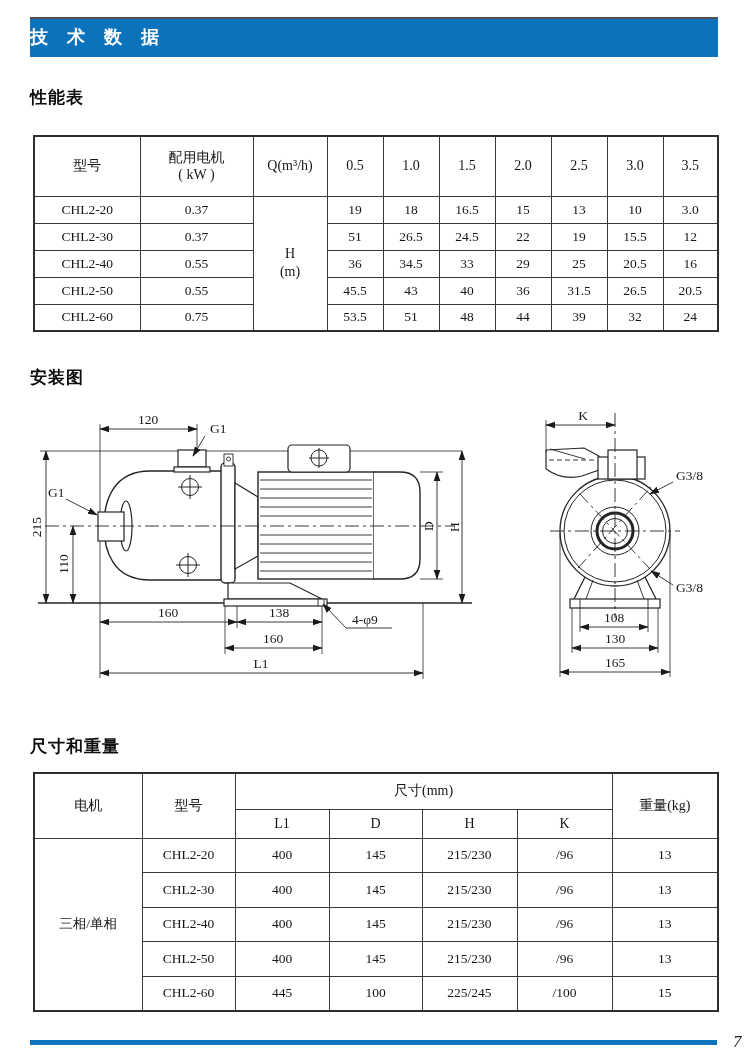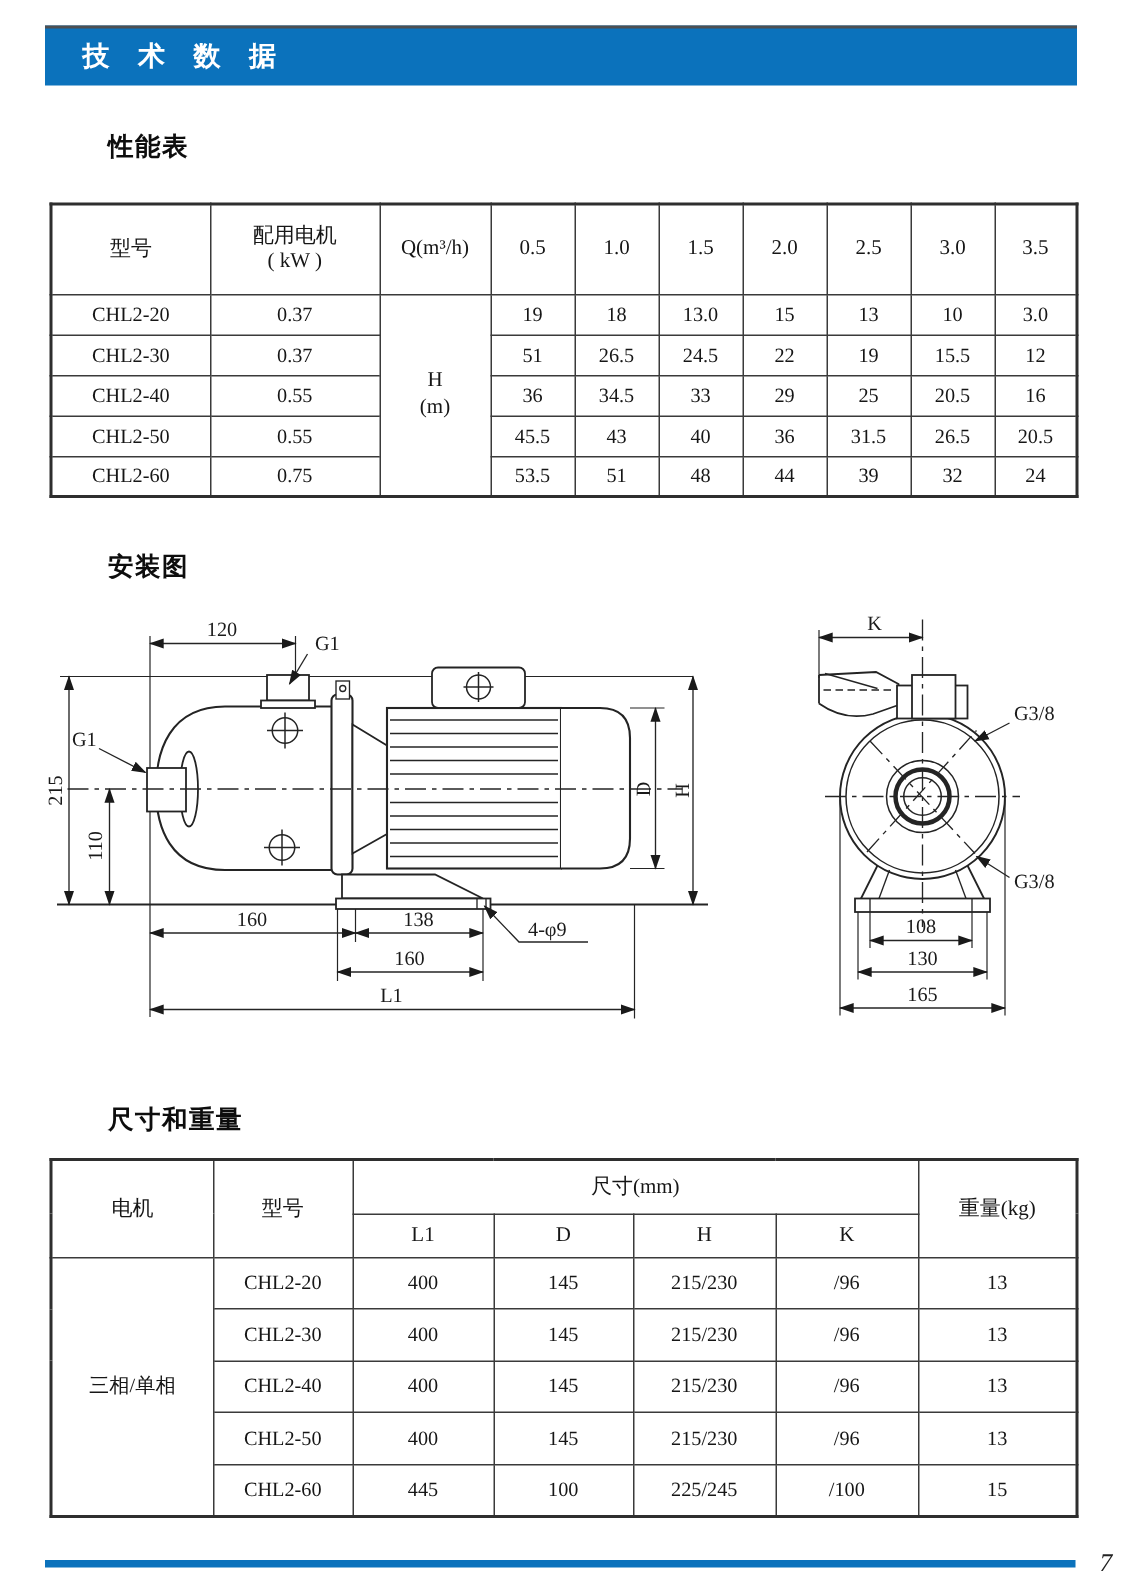--- a/index.html
+++ b/index.html
@@ -6,27 +6,27 @@
   body{
     width:750px;height:1051px;position:relative;overflow:hidden;
     background:#ffffff;color:#111;
     font-family:"Liberation Serif", serif;
   }
   .abs{position:absolute;}
   
   .header-bar{
     left:30px;top:17px;width:688px;height:40px;box-sizing:border-box;
     background:#0b72bc;border-top:2px solid #4d4f52;
-    line-height:37px;padding-left:25px;
+    line-height:37px;
     font-family:"Liberation Sans", sans-serif;
     font-weight:700;font-size:18px;color:#fff;letter-spacing:7px;
   }
   .sec-title{
     font-family:"Liberation Sans", sans-serif;
-    font-weight:700;font-size:17px;color:#0d0d0d;letter-spacing:1px;margin-left:42px;
+    font-weight:700;font-size:17px;color:#0d0d0d;letter-spacing:1px;
   }
   
   table.t{border-collapse:collapse;table-layout:fixed;background:#fff;}
   table.t{border:2px solid #2e2e2e;}
   table.t th,table.t td{
     border:1px solid #3a3a3a;text-align:center;vertical-align:middle;
     font-weight:normal;padding:0;font-size:13.5px;color:#161616;
     overflow:hidden;white-space:nowrap;
   }
   table.t th{font-size:14px;}
@@ -88,21 +88,21 @@
   <tbody>
     <tr>
       <td>CHL2-20</td>
       <td>0.37</td>
       <td rowspan="5" class="hm">
         <div>H</div>
         <div>(m)</div>
       </td>
       <td>19</td>
       <td>18</td>
-      <td>13.0</td>
+      <td>16.5</td>
       <td>15</td>
       <td>13</td>
       <td>10</td>
       <td>3.0</td>
     </tr>
     <tr>
       <td>CHL2-30</td>
       <td>0.37</td>
       <td>51</td>
       <td>26.5</td>

